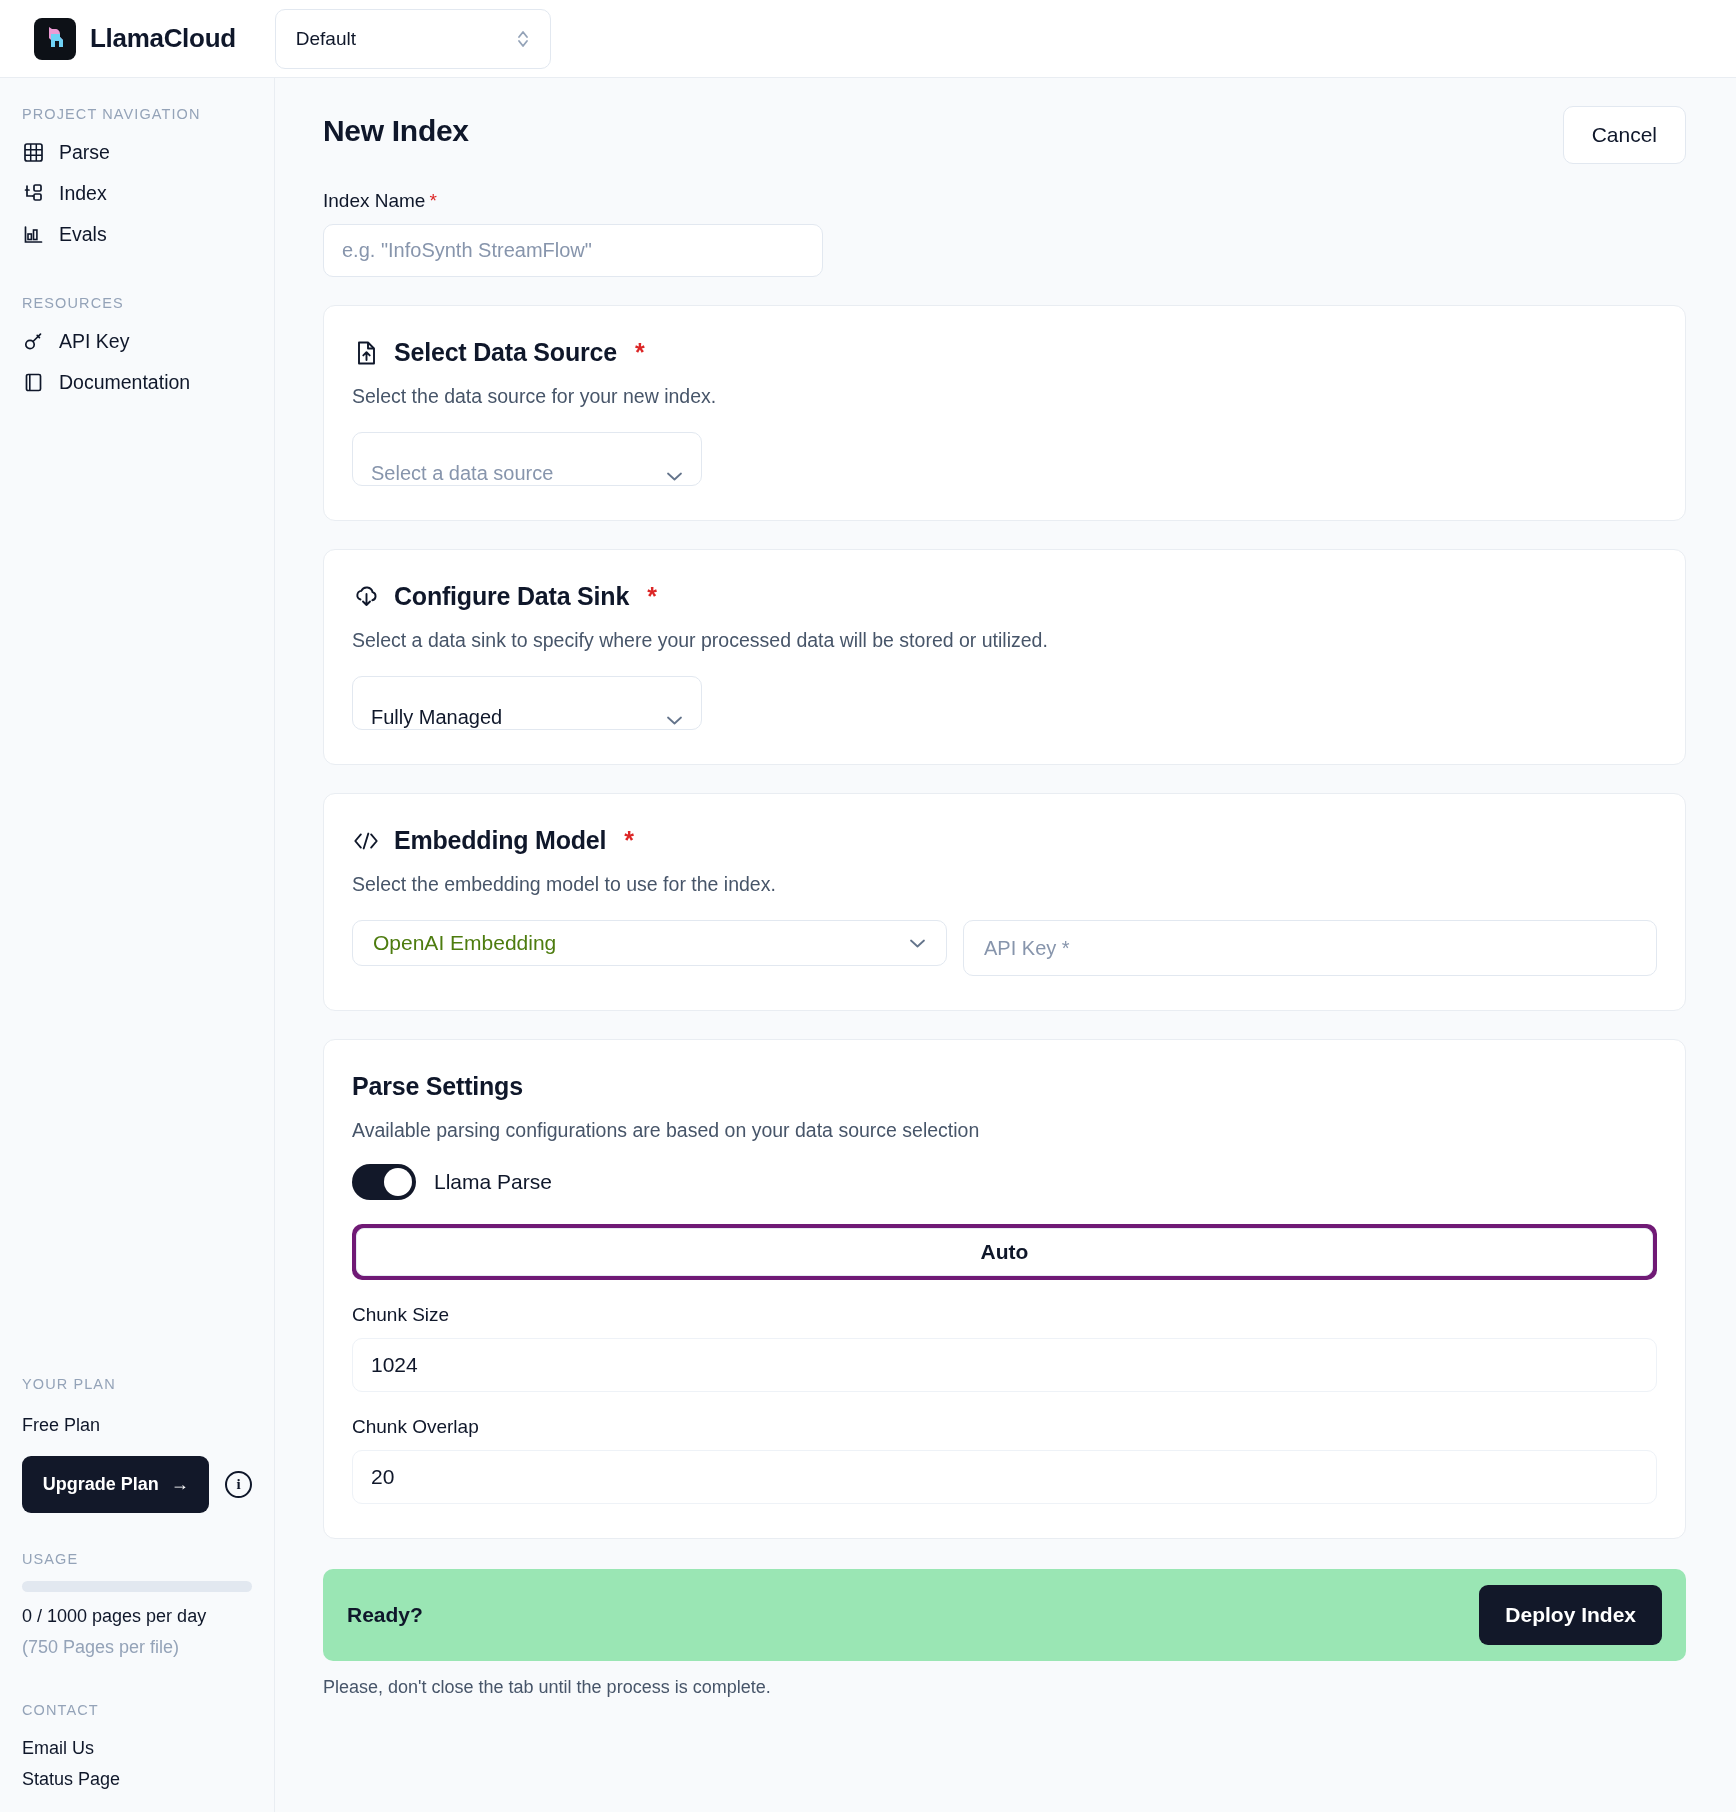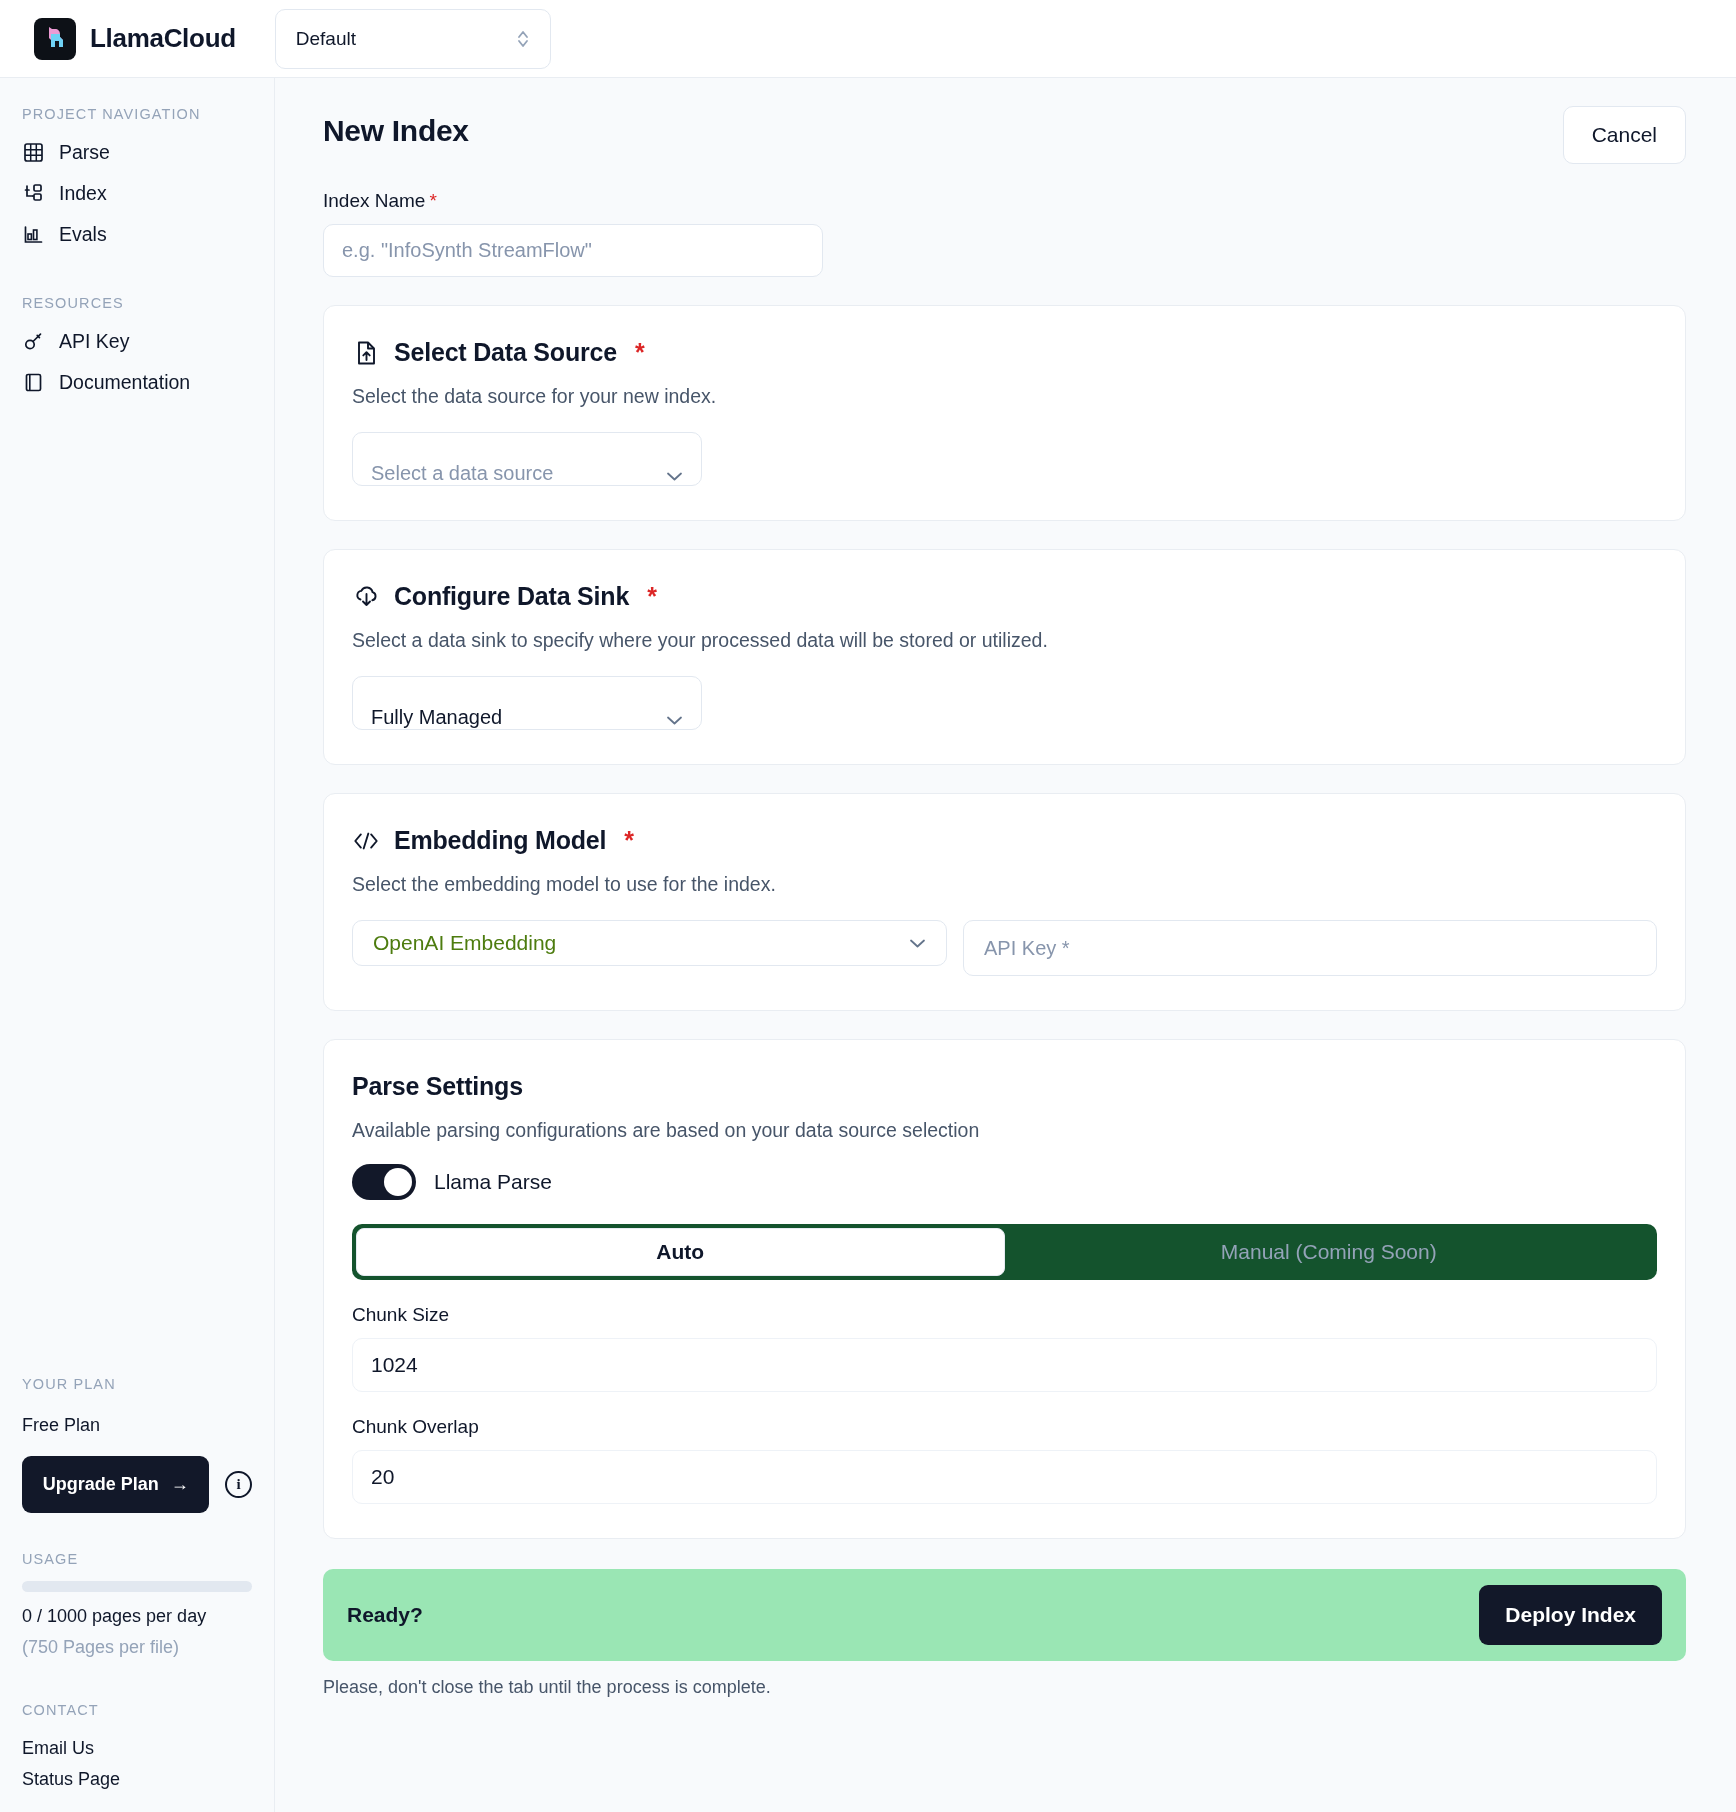--- a/index.html
+++ b/index.html
@@ -163,21 +163,21 @@
   .toggle {
     width: 64px; height: 36px; border-radius: 20px; background: #121829;
     position: relative; cursor: pointer; flex: 0 0 64px;
   }
   .toggle .knob {
     position: absolute; top: 4px; left: 32px;
     width: 28px; height: 28px; border-radius: 50%; background: #ffffff;
   }
   .toggle-label { font-size: 21px; color: #0f172a; }
 
-  .tabs { display: flex; margin-top: 24px; background: #14532d; border-radius: 10px; padding: 4px; }
+  .tabs { display: flex; margin-top: 24px; background: #701a75; border-radius: 10px; padding: 4px; }
   .tab {
     flex: 1 1 50%; height: 48px; display: flex; align-items: center; justify-content: center;
     font-size: 21px; border-radius: 8px; cursor: pointer; color: #0f172a;
   }
   .tab.active { background: #ffffff; font-weight: 700; border: 1px solid #e6ebf2; }
   .tab.disabled { color: #94a3b8; }
 
   .sub-label { font-size: 19px; margin-top: 24px; color: #0f172a; }
   .wide-input {
     margin-top: 12px; width: 100%; height: 54px;
@@ -407,21 +407,20 @@
 
         <div class="toggle-row">
           <div class="toggle">
               <div class="knob"></div>
             </div>
           <span class="toggle-label">Llama Parse</span>
         </div>
 
         <div class="tabs">
           <div class="tab active">Auto</div>
-          <div class="tab disabled">Manual (Coming Soon)</div>
         </div>
 
         <div class="sub-label">Chunk Size</div>
         <input class="wide-input" type="text" value="1024" style="">
 
         <div class="sub-label">Chunk Overlap</div>
         <input class="wide-input" type="text" value="20" style="">
       </div>
 
       

